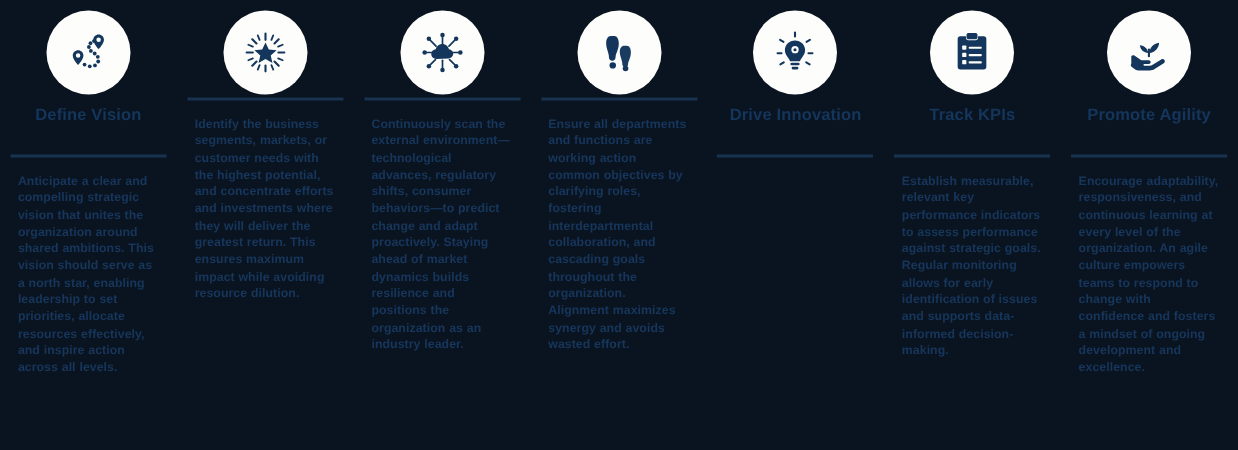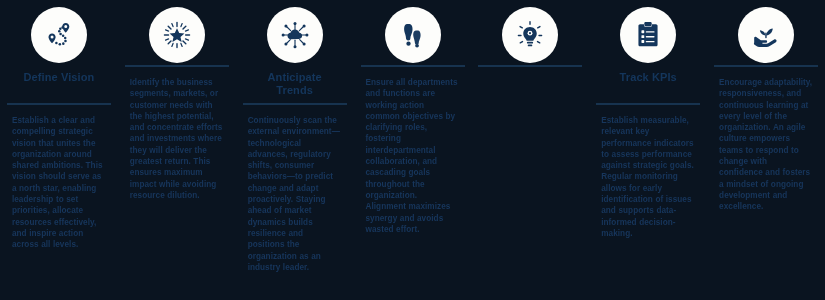--- a/index.html
+++ b/index.html
@@ -106,21 +106,21 @@
           <circle cx="20.4" cy="16.7" r="1.35"></circle>
           <circle cx="17.7" cy="14.9" r="1.35"></circle>
           <circle cx="16.3" cy="12.1" r="1.35"></circle>
           <circle cx="17.4" cy="9.4" r="1.35"></circle>
           <circle cx="19.8" cy="7.9" r="1.3"></circle>
         </svg>
       </span>
     </div>
     <div class="heading">Define Vision</div>
     <div class="divider"></div>
-    <div class="body-text">Establish a clear and compelling strategic vision that unites the organization around shared ambitions. This vision should serve as a north star, enabling leadership to set priorities, allocate resources effectively, and inspire action across all levels.</div>
+    <div class="body-text">Anticipate a clear and compelling strategic vision that unites the organization around shared ambitions. This vision should serve as a north star, enabling leadership to set priorities, allocate resources effectively, and inspire action across all levels.</div>
   </div>
 
   <div class="column col-1">
     <div class="icon-wrap">
       <span>
         <svg viewBox="0 0 32 32" fill="#14365c" stroke="#14365c" xmlns="http://www.w3.org/2000/svg">
           <path d="M16 8.8l2.35 5.1 5.55.5-4.2 3.7 1.25 5.45L16 20.6l-4.95 2.95 1.25-5.45-4.2-3.7 5.55-.5z" stroke="none"></path>
           <g stroke-width="1.5" stroke-linecap="round">
             <line x1="16" y1="2.6" x2="16" y2="7"></line>
             <line x1="16" y1="25.2" x2="16" y2="29.4"></line>
@@ -169,21 +169,20 @@
             <circle cx="3.3" cy="16" r="1.6"></circle>
             <circle cx="28.7" cy="16" r="1.6"></circle>
             <circle cx="6.3" cy="25.7" r="1.6"></circle>
             <circle cx="25.7" cy="25.7" r="1.6"></circle>
             <circle cx="16" cy="28.4" r="1.6"></circle>
           </g>
           <path d="M11.6 20.6c-2 0-3.6-1.6-3.6-3.5 0-1.8 1.4-3.3 3.2-3.5.5-2.1 2.4-3.6 4.7-3.6 2.3 0 4.2 1.6 4.7 3.7 1.7.1 3 1.5 3 3.2 0 1.8-1.5 3.3-3.3 3.3z" stroke="none"></path>
         </svg>
       </span>
     </div>
-    <div class="heading">Anticipate Trends</div>
     <div class="divider"></div>
     <div class="body-text">Continuously scan the external environment—technological advances, regulatory shifts, consumer behaviors—to predict change and adapt proactively. Staying ahead of market dynamics builds resilience and positions the organization as an industry leader.</div>
   </div>
 
   <div class="column col-3">
     <div class="icon-wrap">
       <span>
         <svg viewBox="0 0 32 32" fill="#14365c" xmlns="http://www.w3.org/2000/svg">
           <path d="M12.4 4.2c1.9 0 3.1 2.3 3.1 5.4 0 2.6-.7 4.5-1.4 6.2-.5 1.3-.9 2.4-.9 3.6 0 1.5-1 2.4-2.3 2.4-1.4 0-2.4-1-2.4-2.5 0-1.4-.4-2.7-.8-4.1-.6-1.8-1.2-3.8-1.2-6 0-3 1.4-5 3.3-5z"></path>
           <ellipse cx="11.2" cy="25.2" rx="2.3" ry="2.2"></ellipse>
@@ -210,20 +209,21 @@
             <line x1="5.4" y1="7" x2="7.8" y2="8.4"></line>
             <line x1="26.6" y1="7" x2="24.2" y2="8.4"></line>
             <line x1="3.6" y1="16.5" x2="6.4" y2="16.5"></line>
             <line x1="28.4" y1="16.5" x2="25.6" y2="16.5"></line>
             <line x1="5.6" y1="24.4" x2="8" y2="23"></line>
             <line x1="26.4" y1="24.4" x2="24" y2="23"></line>
           </g>
         </svg>
       </span>
     </div>
+    <div class="heading">Drive Innovation</div>
     <div class="divider"></div>
   </div>
 
   <div class="column col-5">
     <div class="icon-wrap">
       <span>
         <svg viewBox="0 0 32 32" fill="#14365c" xmlns="http://www.w3.org/2000/svg">
           <path d="M7.6 4.4h4.1v1.2c0 .9.7 1.6 1.6 1.6h5.4c.9 0 1.6-.7 1.6-1.6V4.4h4.1c1 0 1.8.8 1.8 1.8v20.1c0 1-.8 1.8-1.8 1.8H7.6c-1 0-1.8-.8-1.8-1.8V6.2c0-1 .8-1.8 1.8-1.8z"></path>
           <path d="M13.4 2.2h5.2c.7 0 1.3.6 1.3 1.3v1.8c0 .7-.6 1.3-1.3 1.3h-5.2c-.7 0-1.3-.6-1.3-1.3V3.5c0-.7.6-1.3 1.3-1.3z"></path>
           <g fill="#fdfdfb">
@@ -247,17 +247,18 @@
       <span>
         <svg viewBox="0 0 32 32" fill="#14365c" xmlns="http://www.w3.org/2000/svg">
           <path d="M16.3 16.4c0-3.6 2.7-6.8 6.9-7.4-.2 3.9-3.1 6.9-6.9 7.4z"></path>
           <path d="M15.4 16.4c-.3-2.9-2.6-5.2-5.9-5.5.3 3.1 2.8 5.3 5.9 5.5z"></path>
           <rect x="15.2" y="13.2" width="1.5" height="6.2" rx="0.7"></rect>
           <path d="M3.4 18.6c.5-.7 1.5-.9 2.2-.4l4.9 3.3h5.3c.8 0 1.4.6 1.4 1.3 0 .8-.6 1.4-1.4 1.4h-3.6v1.2h4.4c.6 0 1.2-.2 1.7-.5l6.4-4c.8-.5 1.8-.3 2.3.4.5.8.3 1.8-.5 2.3l-6.5 4.2c-1 .7-2.2 1-3.4 1H8.7c-.9 0-1.8-.3-2.5-.8l-2.4-1.7c-.8-.6-.9-1.6-.4-2.3z"></path>
           <path d="M26.2 18.9c1.3 0 2.4 1.1 2.4 2.4s-1.1 2.4-2.4 2.4" fill="none" stroke="#14365c" stroke-width="0.8" opacity="0"></path>
         </svg>
       </span>
     </div>
+    <div class="heading">Promote Agility</div>
     <div class="divider"></div>
     <div class="body-text">Encourage adaptability, responsiveness, and continuous learning at every level of the organization. An agile culture empowers teams to respond to change with confidence and fosters a mindset of ongoing development and excellence.</div>
   </div>
 
 </div>
 
 </body></html>

